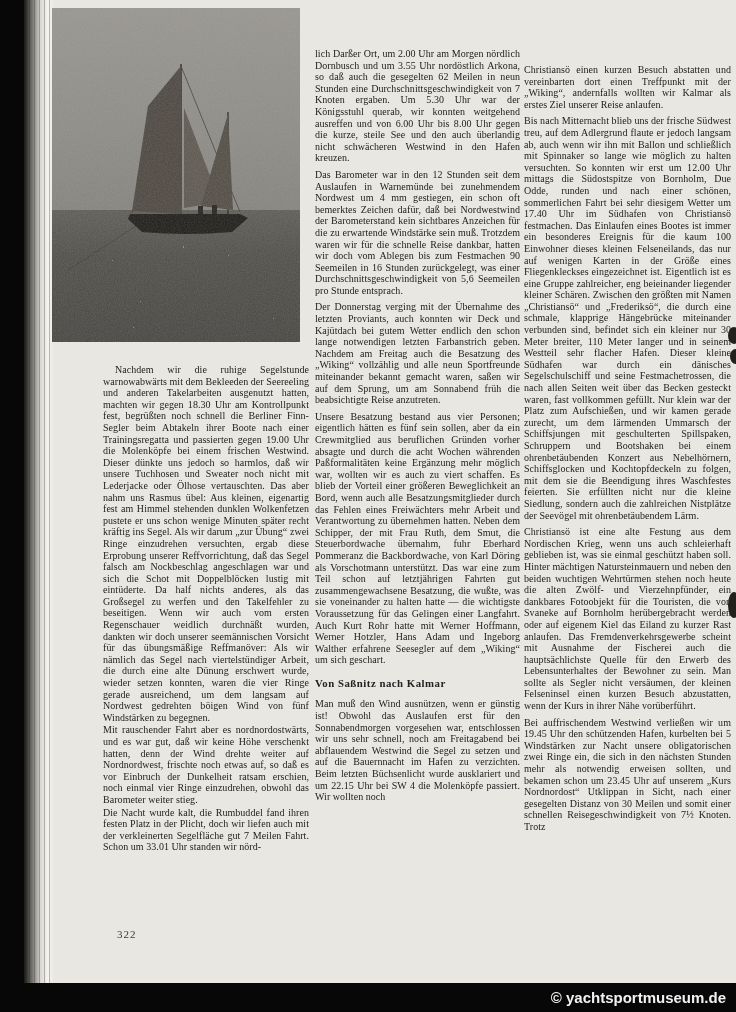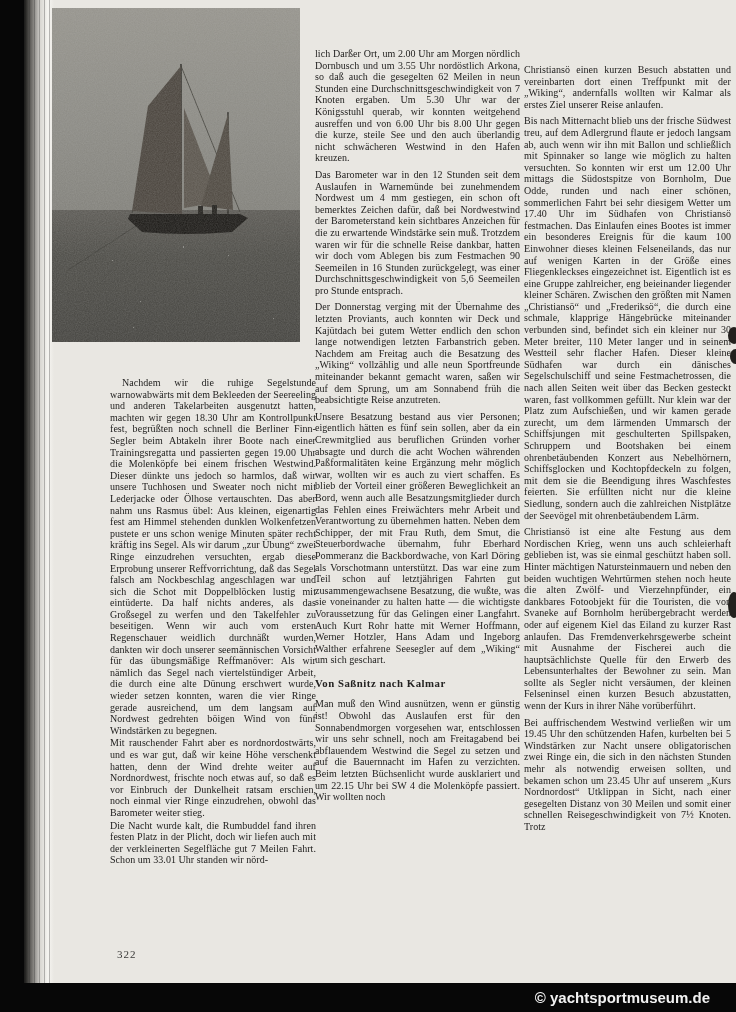--- a/index.html
+++ b/index.html
@@ -14,31 +14,31 @@
       repeating-linear-gradient(90deg, rgba(40,40,40,.30) 0 1px, rgba(255,255,255,0) 1px 5px),
       linear-gradient(90deg, #141412 0%, #6e6c68 25%, #d9d7d2 55%, #f6f5f1 80%, #e9e7e2 100%);
   }
 
   .photo { position:absolute; left:52px; top:8px; width:248px; height:334px; overflow:hidden; }
   .photo svg { display:block; width:100%; height:100%; }
 
   .col { position:absolute; text-align:justify; font-size:10px; line-height:11.6px;
          color:#232221; overflow:hidden; letter-spacing:.05px; hyphens:auto; }
   .col p { margin:0 0 5px 0; }
-  .col1 { left:103px; top:377px; width:206px; height:578px;margin-left:7px; }
+  .col1 { left:103px; top:364px; width:206px; height:578px; }
   .col1 p { margin-bottom:1px; }
   .col1 p.first { text-indent:12px; }
   .col2 { left:315px; top:48px; width:205px; height:868px; }
   .col3 { left:524px; top:64px; width:207px; height:868px; }
   .col h3 { font-size:10.8px; font-weight:bold; text-align:left; margin:12px 0 9px; letter-spacing:.5px; }
 
-  .page-number { position:absolute; left:117px; top:948px; font-size:11px; color:#3a3a38; letter-spacing:1px; }
+  .page-number { position:absolute; left:117px; top:928px; font-size:11px; color:#3a3a38; letter-spacing:1px; }
 
   .wm-bar { position:absolute; left:0; bottom:0; width:736px; height:29px; background:#070707;
-            display:flex; align-items:center; justify-content:flex-end; padding-right:26px; }
+            display:flex; align-items:center; justify-content:flex-end; padding-right:10px; }
   .wm-bar span { color:#f2f2f2; font-family:"Liberation Sans", sans-serif; font-weight:bold; font-size:15px; }
 
   .edge-blob { position:absolute; background:#23211e; border-radius:50%; }
   .b1 { right:-4px; top:327px; width:12px; height:17px; }
   .b2 { right:-5px; top:349px; width:11px; height:15px; }
   .b3 { right:-4px; top:592px; width:12px; height:26px; }
 </style>
 </head>
 <body>
 

